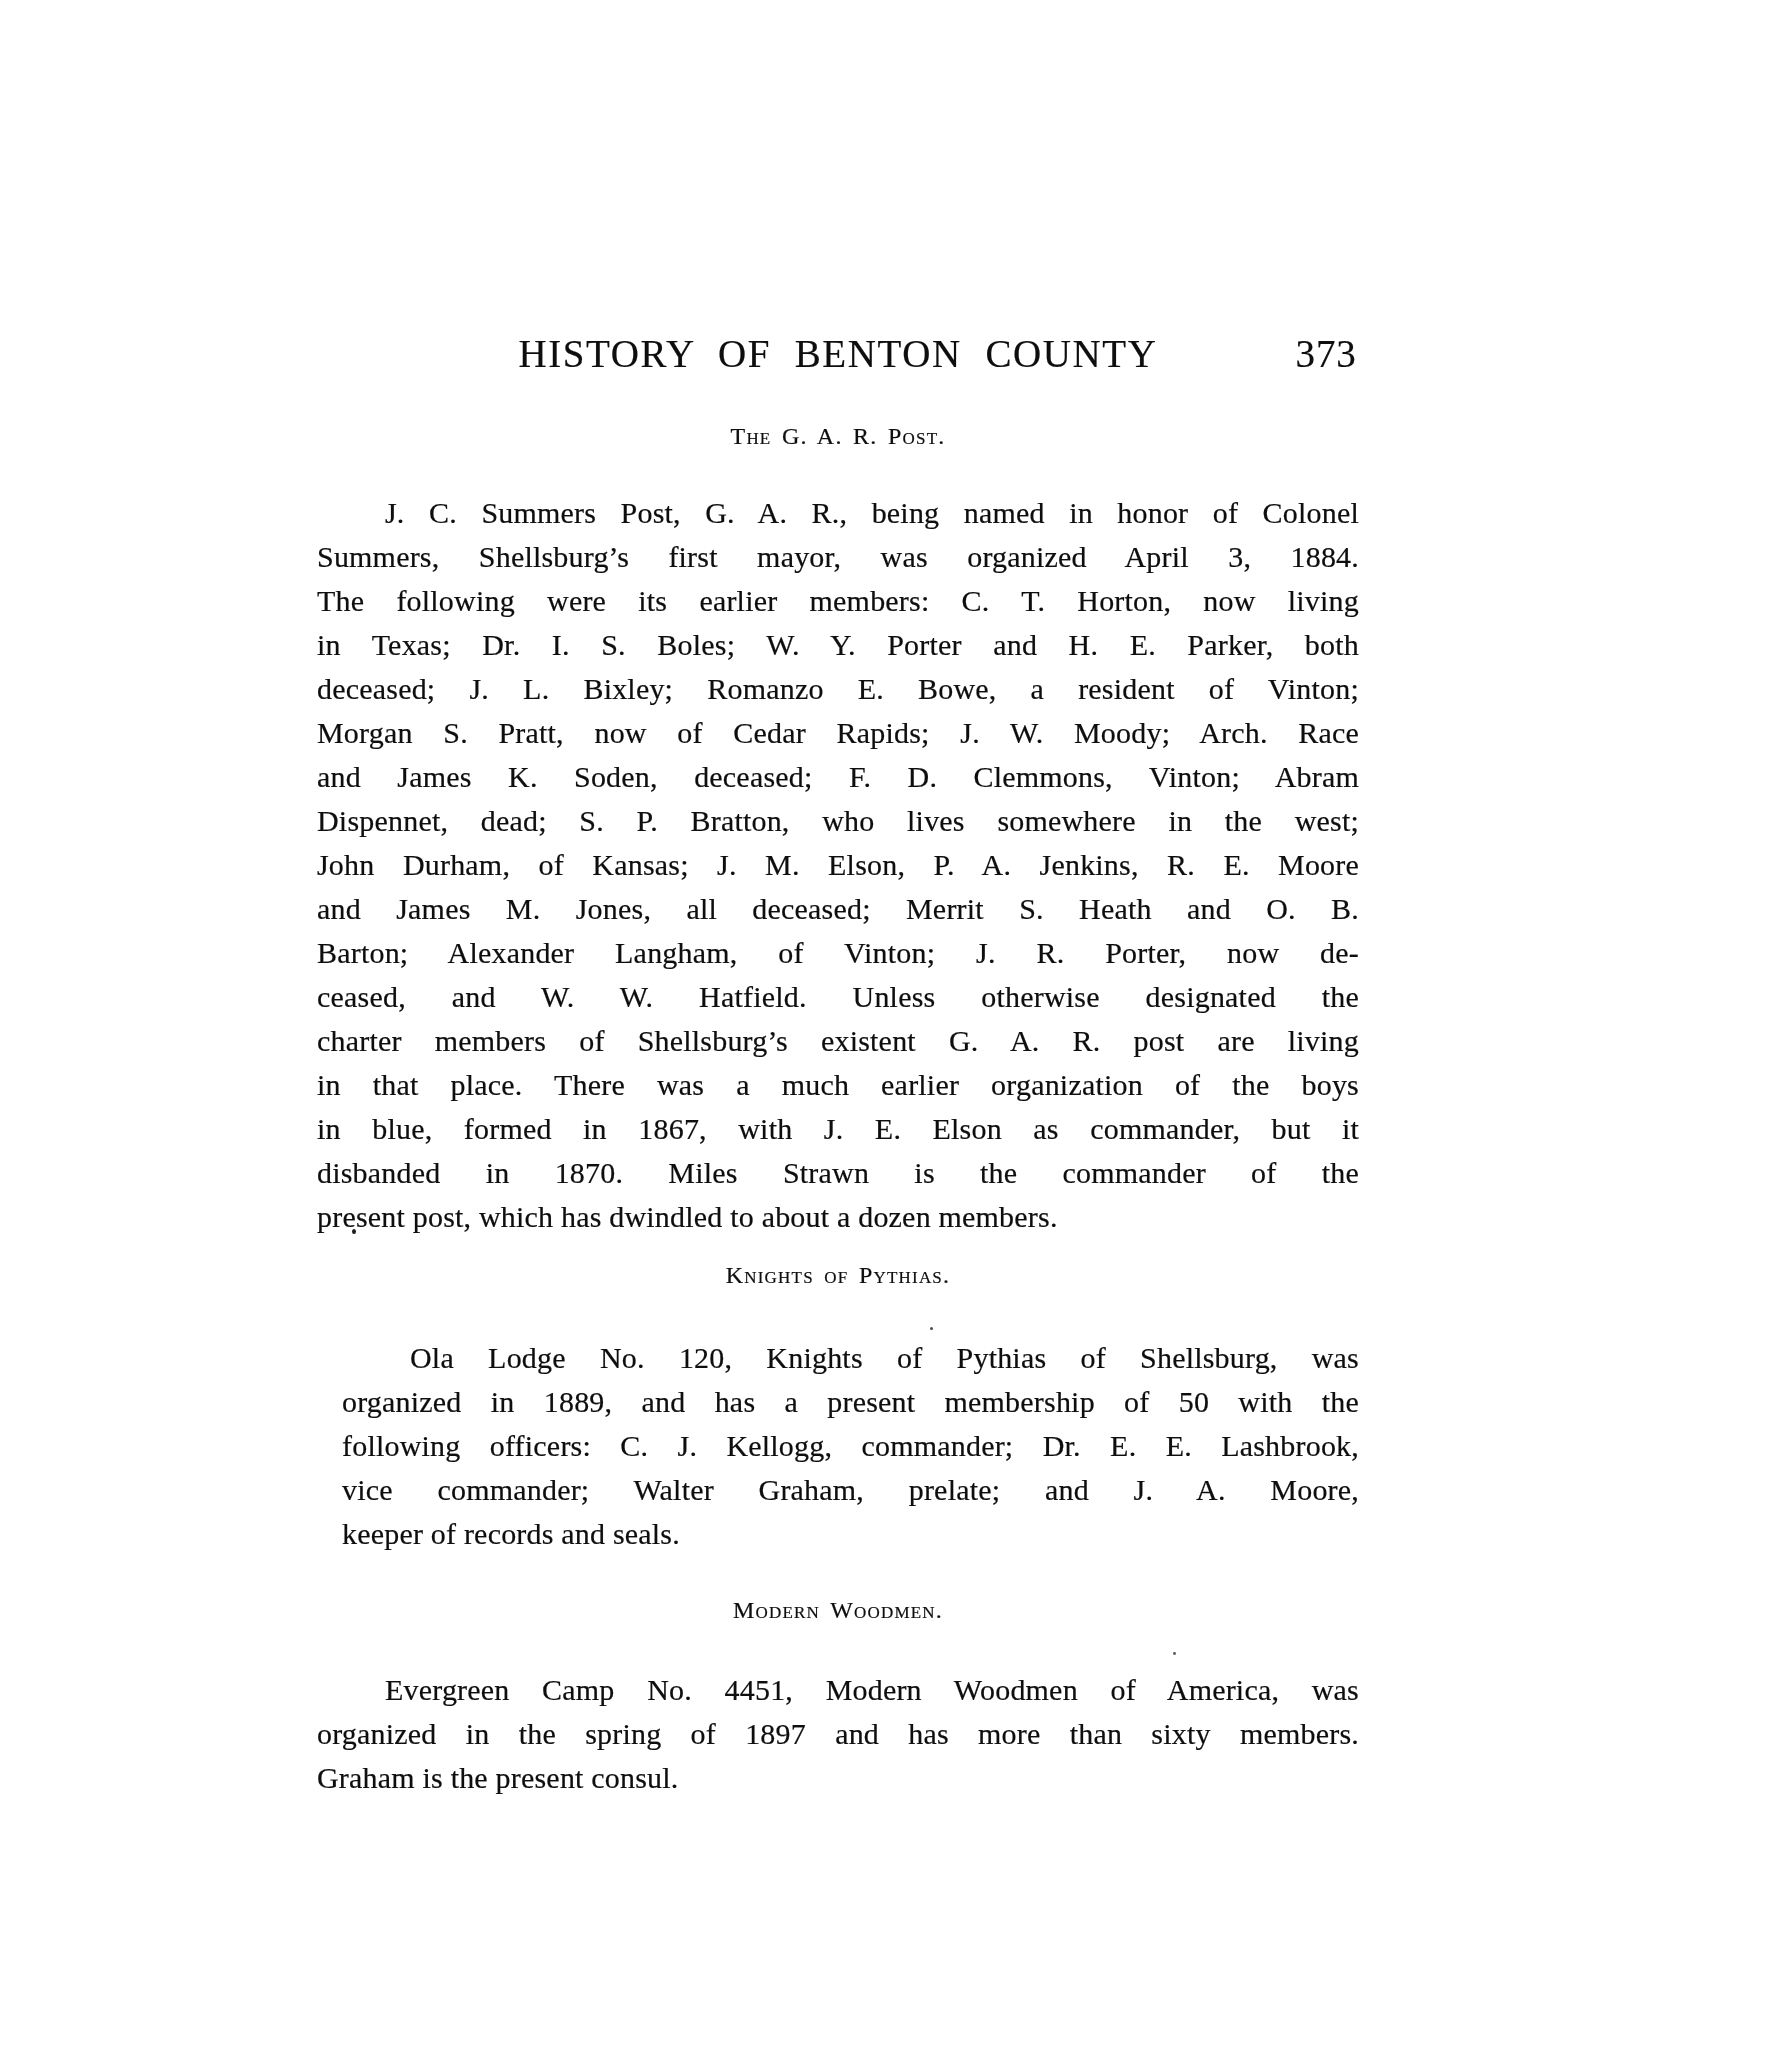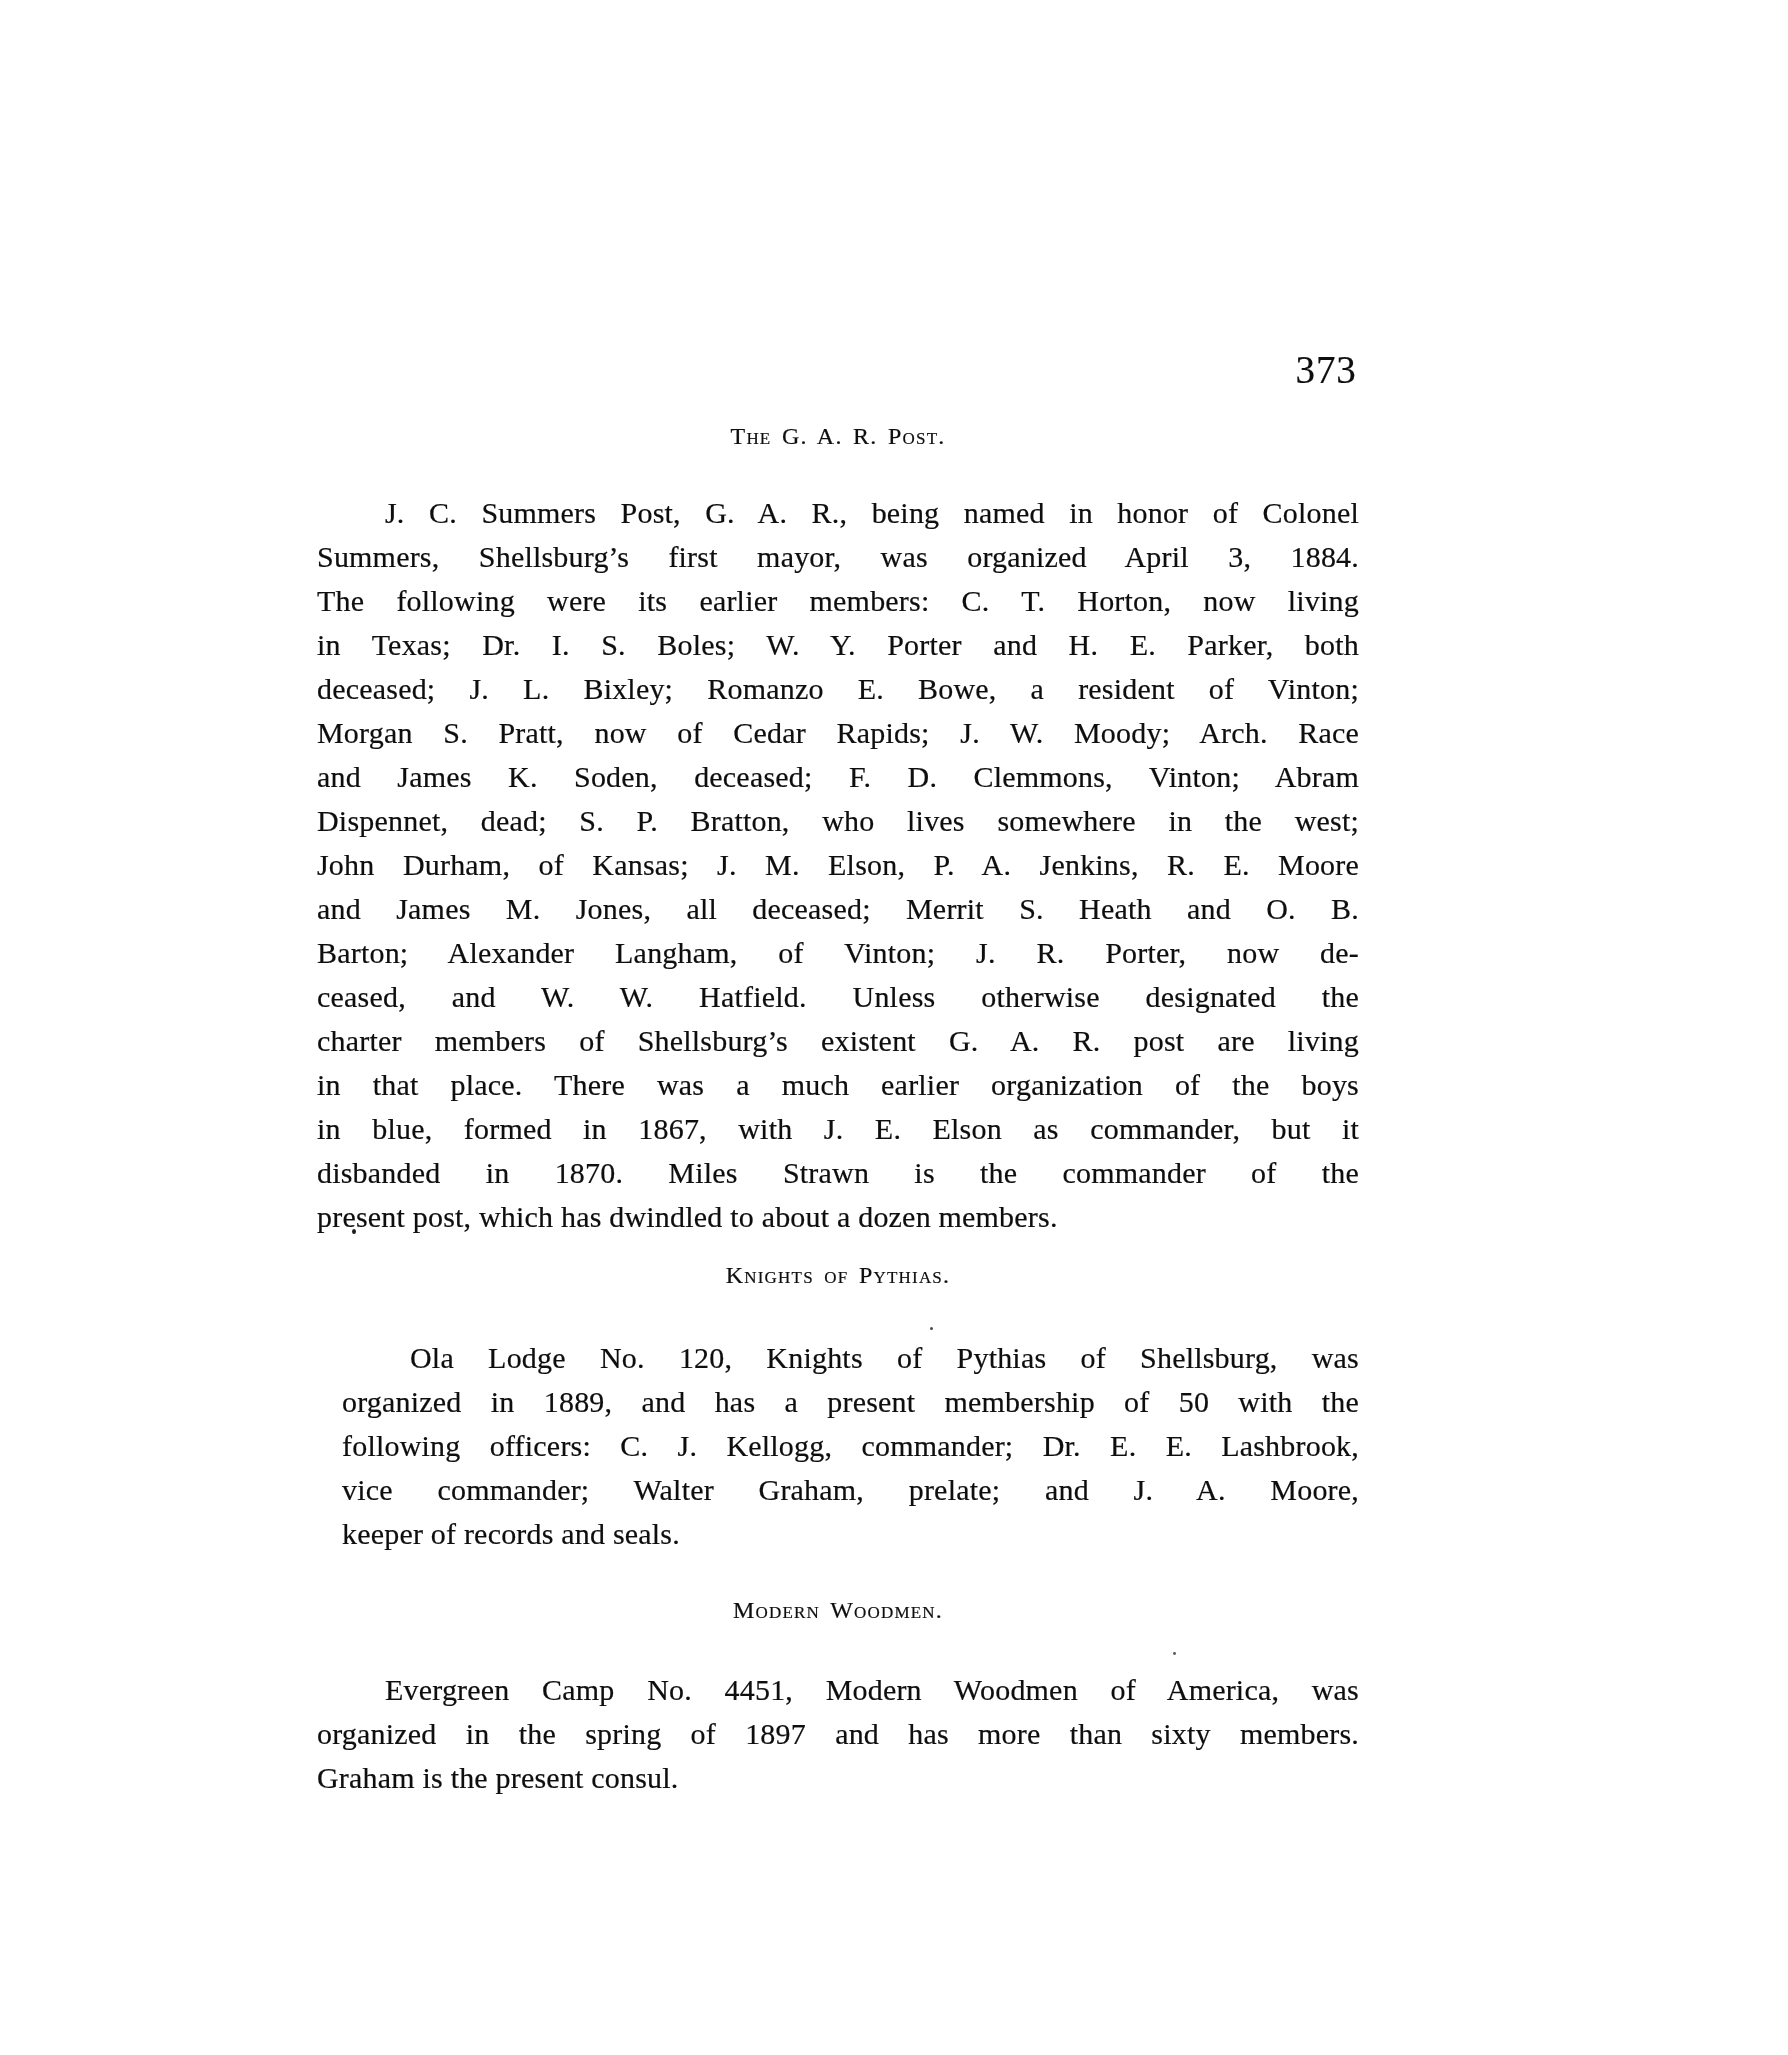--- a/index.html
+++ b/index.html
@@ -39,21 +39,21 @@
     position: absolute;
     left: 50%;
     transform: translateX(-50%);
     letter-spacing: 1.6px;
     word-spacing: 12.3px;
     white-space: nowrap;
   }
   .page-number {
     position: absolute;
     right: 2.5px;
-    top: 16px;
+    top: 0;
     letter-spacing: 0.8px;
   }
   .section-heading {
     margin: 0;
     margin-top: 40px;
     height: 41px;
     line-height: 41px;
     text-align: center;
     font-variant: small-caps;
     font-weight: normal;
@@ -88,20 +88,21 @@
   .speck-2 { left: 930px; top: 1327px; width: 3.3px;  height: 3.3px; opacity: .8; }
   .speck-3 { left: 1173px; top: 1652px; width: 2.5px;  height: 2.9px; opacity: .7; }
 </style>
 </head>
 <body>
 
 <div class="page">
   <div class="content">
 
     <div class="page-header">
+      <span class="header-title">HISTORY OF BENTON COUNTY</span>
       <span class="page-number">373</span>
     </div>
 
     <h2 class="section-heading h-gar">The G. A. R. Post.</h2>
 
     <div class="paragraph p-gar">
         <div class="tline first">J. C. Summers Post, G. A. R., being named in honor of Colonel</div>
         <div class="tline">Summers, Shellsburg’s first mayor, was organized April 3, 1884.</div>
         <div class="tline">The following were its earlier members: C. T. Horton, now living</div>
         <div class="tline">in Texas; Dr. I. S. Boles; W. Y. Porter and H. E. Parker, both</div>

